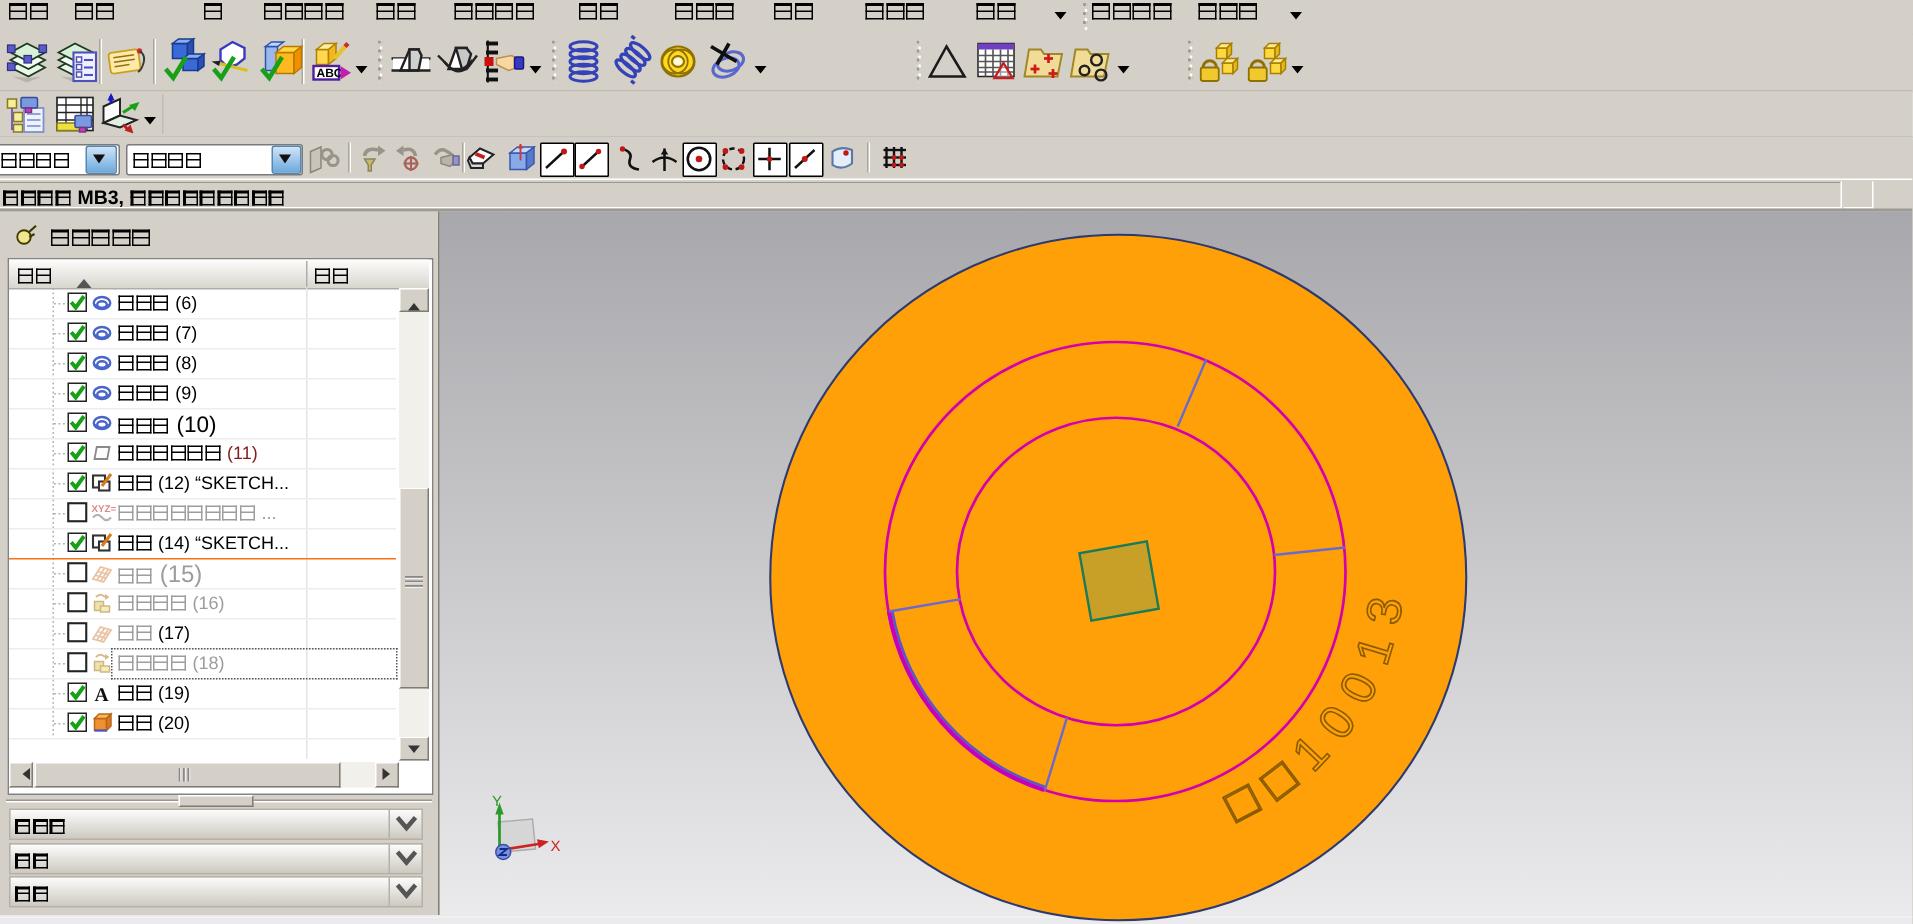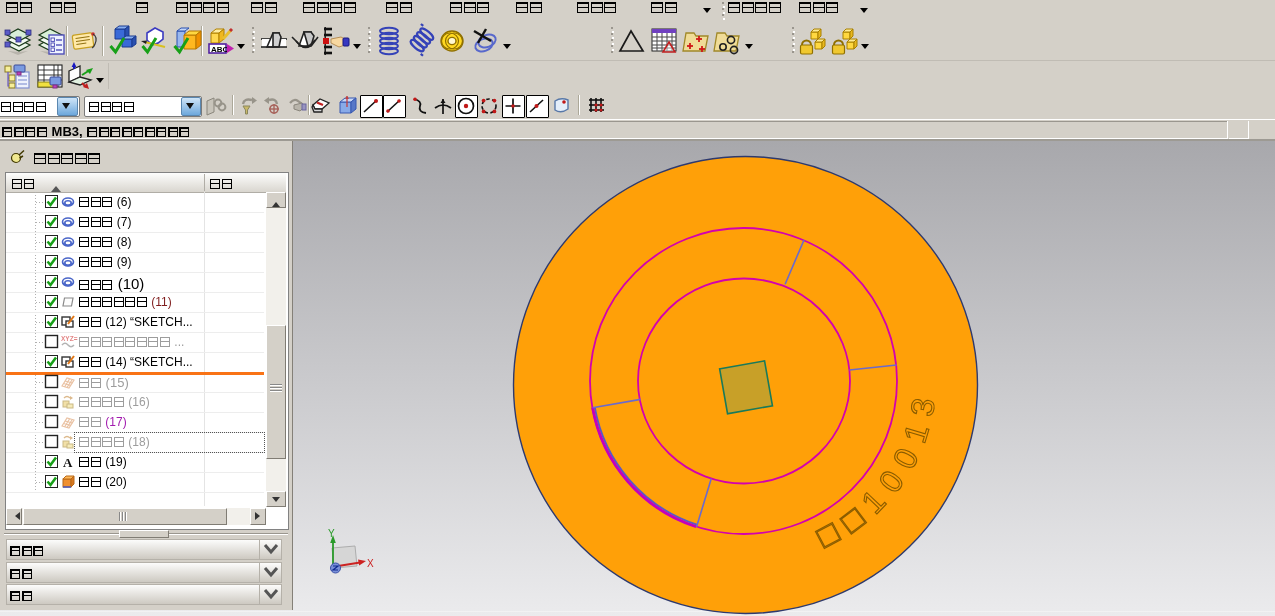--- a/index.html
+++ b/index.html
@@ -554,21 +554,21 @@
 <div class="ab" style="left:30px;top:10px;width:9px;height:1px;background-image:linear-gradient(90deg,#b0b0b0 1px,transparent 1px);background-size:3px 1px"></div>
 <svg class="ab" style="left:39px;top:3px" width="14" height="14" viewBox="0 0 14 14">
       <rect x="0.5" y="0.5" width="12" height="12" fill="#fff" stroke="#222" stroke-width="1.4"></rect>
     </svg>
 <svg class="ab" style="left:55px;top:3px" width="14" height="14" viewBox="0 0 14 14" opacity="0.55">
       <text x="0" y="6" font-size="6.5" font-weight="bold" fill="#cc2222" font-family="Liberation Sans">XYZ=</text>
       <path d="M1 10 Q 4 6.5 7 10 T 13 10" fill="none" stroke="#777" stroke-width="1.5"></path>
     </svg>
 <span class="lbl" style="color:#9d9d9d"><i class="z" style="color:#9d9d9d"></i><i class="z" style="color:#9d9d9d"></i><i class="z" style="color:#9d9d9d"></i><i class="z" style="color:#9d9d9d"></i><i class="z" style="color:#9d9d9d"></i><i class="z" style="color:#9d9d9d"></i><i class="z" style="color:#9d9d9d"></i><i class="z" style="color:#9d9d9d"></i><span style="font-size:12px">&nbsp;...</span></span>
 </div>
-<div class="row" style="top:352px;border-bottom:3px solid #f97316">
+<div class="row" style="top:352px;border-bottom:1px solid #f97316">
 <div class="ab" style="left:30px;top:10px;width:9px;height:1px;background-image:linear-gradient(90deg,#b0b0b0 1px,transparent 1px);background-size:3px 1px"></div>
 <svg class="ab" style="left:39px;top:3px" width="14" height="14" viewBox="0 0 14 14">
       <rect x="0.5" y="0.5" width="12" height="12" fill="#fff" stroke="#222"></rect>
       <path d="M2.5 6.5 L 5.5 10 L 11 2.5" fill="none" stroke="#18a018" stroke-width="2.6"></path>
     </svg>
 <svg class="ab" style="left:55px;top:3px" width="14" height="14" viewBox="0 0 14 14">
       <rect x="1" y="2" width="8" height="8" fill="none" stroke="#333" stroke-width="1.4"></rect>
       <rect x="5" y="6" width="7" height="6" fill="#fff" stroke="#333" stroke-width="1.4"></rect>
       <line x1="13" y1="1" x2="7" y2="9" stroke="#e07818" stroke-width="2"></line>
     </svg>
@@ -578,21 +578,21 @@
 <div class="ab" style="left:30px;top:10px;width:9px;height:1px;background-image:linear-gradient(90deg,#b0b0b0 1px,transparent 1px);background-size:3px 1px"></div>
 <svg class="ab" style="left:39px;top:3px" width="14" height="14" viewBox="0 0 14 14">
       <rect x="0.5" y="0.5" width="12" height="12" fill="#fff" stroke="#222" stroke-width="1.4"></rect>
     </svg>
 <svg class="ab" style="left:55px;top:3px" width="14" height="14" viewBox="0 0 14 14" opacity="0.55">
       <g stroke="#d89058" stroke-width="1.2" fill="none">
         <path d="M1 11 L 6 3 L 13 5 L 8 13 Z"></path>
         <path d="M2.5 8.5 L 10 10.5 M4 6 L 11.5 8 M3.5 12 L 8.5 4 M6 12.5 L 11 5"></path>
       </g>
     </svg>
-<span class="lbl" style="color:#9d9d9d"><i class="z" style="color:#9d9d9d"></i><i class="z" style="color:#9d9d9d"></i><span style="font-size:13px">&nbsp;(15)</span></span>
+<span class="lbl" style="color:#9d9d9d"><i class="z" style="color:#9d9d9d"></i><i class="z" style="color:#9d9d9d"></i><span style="font-size:16px">&nbsp;(15)</span></span>
 </div>
 <div class="row" style="top:392px;border-bottom:1px solid #ededed">
 <div class="ab" style="left:30px;top:10px;width:9px;height:1px;background-image:linear-gradient(90deg,#b0b0b0 1px,transparent 1px);background-size:3px 1px"></div>
 <svg class="ab" style="left:39px;top:3px" width="14" height="14" viewBox="0 0 14 14">
       <rect x="0.5" y="0.5" width="12" height="12" fill="#fff" stroke="#222" stroke-width="1.4"></rect>
     </svg>
 <svg class="ab" style="left:55px;top:3px" width="14" height="14" viewBox="0 0 14 14" opacity="0.55">
       <path d="M3 3 q 3 -3 6 0" fill="none" stroke="#c08030" stroke-width="1.4"></path>
       <polygon points="9,1 12,3 9,5" fill="#c08030"></polygon>
       <rect x="2" y="6" width="6" height="6" fill="#e8c860" stroke="#a08020"></rect>
@@ -604,21 +604,21 @@
 <div class="ab" style="left:30px;top:10px;width:9px;height:1px;background-image:linear-gradient(90deg,#b0b0b0 1px,transparent 1px);background-size:3px 1px"></div>
 <svg class="ab" style="left:39px;top:3px" width="14" height="14" viewBox="0 0 14 14">
       <rect x="0.5" y="0.5" width="12" height="12" fill="#fff" stroke="#222" stroke-width="1.4"></rect>
     </svg>
 <svg class="ab" style="left:55px;top:3px" width="14" height="14" viewBox="0 0 14 14" opacity="0.55">
       <g stroke="#d89058" stroke-width="1.2" fill="none">
         <path d="M1 11 L 6 3 L 13 5 L 8 13 Z"></path>
         <path d="M2.5 8.5 L 10 10.5 M4 6 L 11.5 8 M3.5 12 L 8.5 4 M6 12.5 L 11 5"></path>
       </g>
     </svg>
-<span class="lbl" style="color:#a21caf"><i class="z" style="color:#9d9d9d"></i><i class="z" style="color:#9d9d9d"></i><span style="font-size:12px">&nbsp;(17)</span></span>
+<span class="lbl" style="color:#000000"><i class="z" style="color:#9d9d9d"></i><i class="z" style="color:#9d9d9d"></i><span style="font-size:12px">&nbsp;(17)</span></span>
 </div>
 <div class="row" style="top:432px;border-bottom:1px solid #ededed">
 <div class="ab" style="left:30px;top:10px;width:9px;height:1px;background-image:linear-gradient(90deg,#b0b0b0 1px,transparent 1px);background-size:3px 1px"></div>
 <svg class="ab" style="left:39px;top:3px" width="14" height="14" viewBox="0 0 14 14">
       <rect x="0.5" y="0.5" width="12" height="12" fill="#fff" stroke="#222" stroke-width="1.4"></rect>
     </svg>
 <svg class="ab" style="left:55px;top:3px" width="14" height="14" viewBox="0 0 14 14" opacity="0.55">
       <path d="M3 3 q 3 -3 6 0" fill="none" stroke="#c08030" stroke-width="1.4"></path>
       <polygon points="9,1 12,3 9,5" fill="#c08030"></polygon>
       <rect x="2" y="6" width="6" height="6" fill="#e8c860" stroke="#a08020"></rect>

